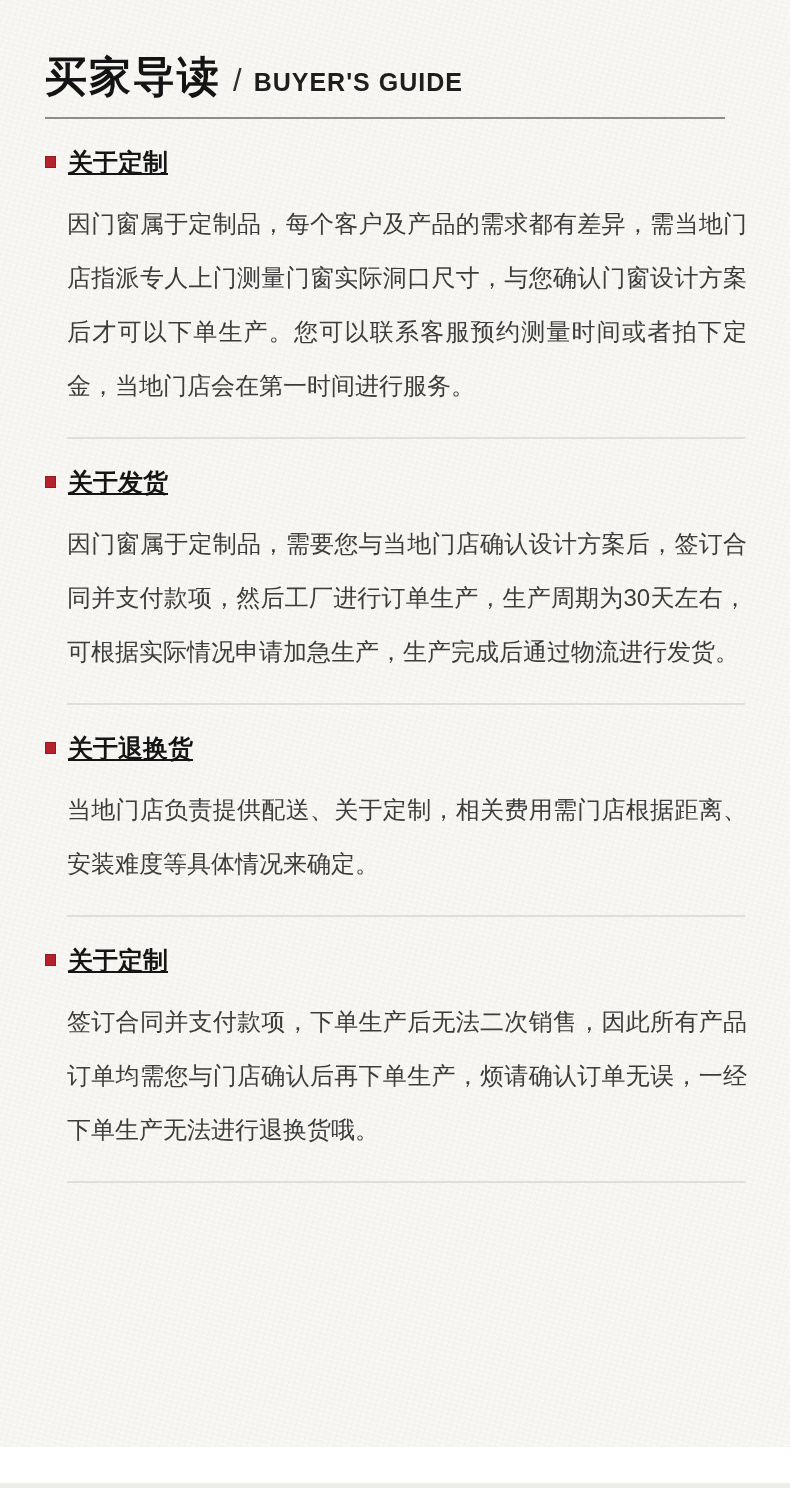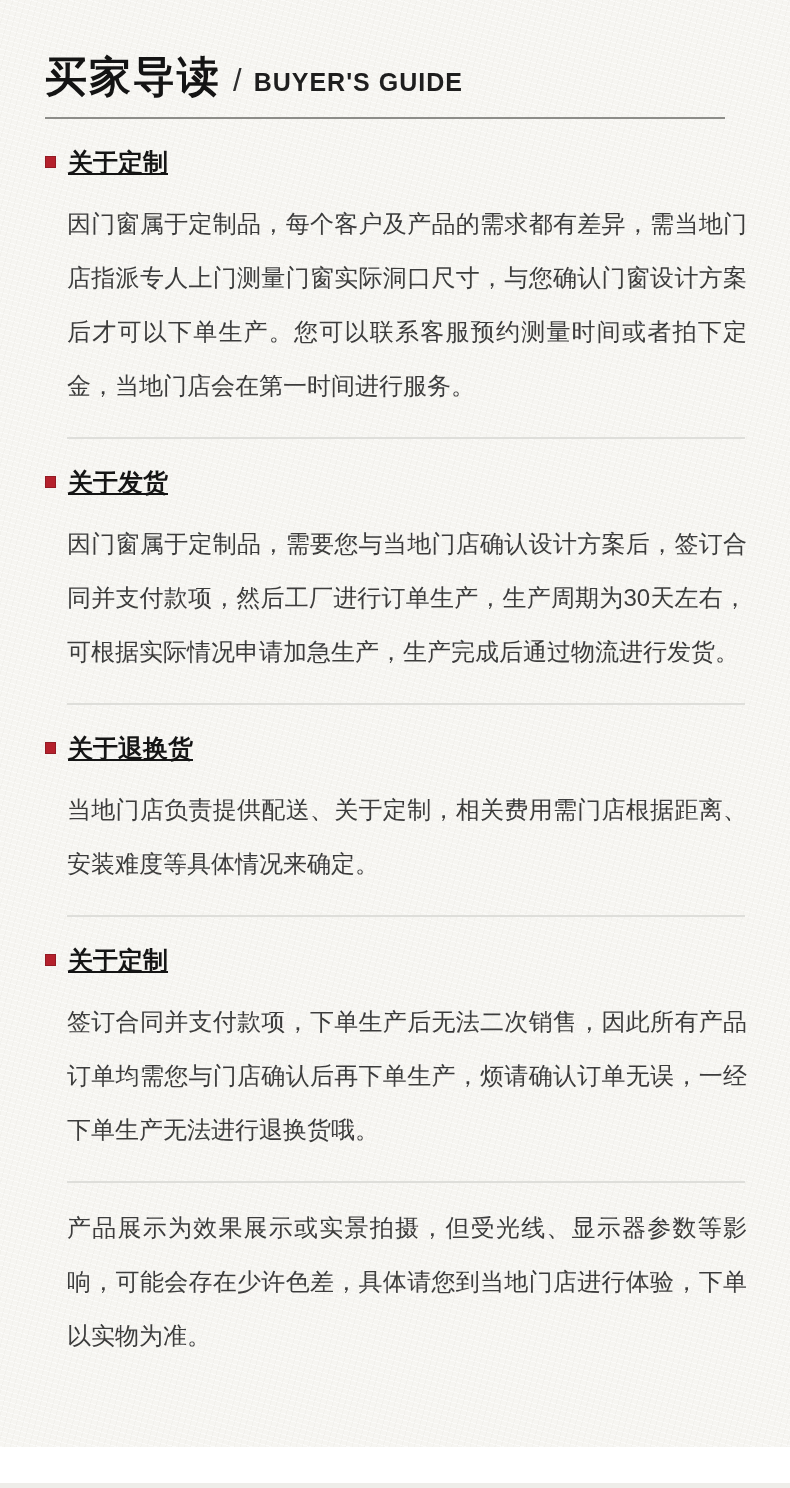--- a/index.html
+++ b/index.html
@@ -143,19 +143,18 @@
       <div class="sec-head">
         <span class="bullet"></span>
         <span class="sec-title">关于定制</span>
       </div>
       <div class="sec-body">签订合同并支付款项，下单生产后无法二次销售，因此所有产品订单均需您与门店确认后再下单生产，烦请确认订单无误，一经下单生产无法进行退换货哦。</div>
       <div class="sec-divider"></div>
     </div>
 
 
     <div class="section">
-      <div class="sec-body">产品展示为效果展示或实景拍摄，但受光线、显示器参数等影响，可能会存在少许色差，具体请您到当地门店进行体验，下单以实物为准。</div>
     </div>
 
   </div>
   <div class="bottom-white"></div>
   <div class="bottom-strip"></div>
 </div>
 
 </body></html>

